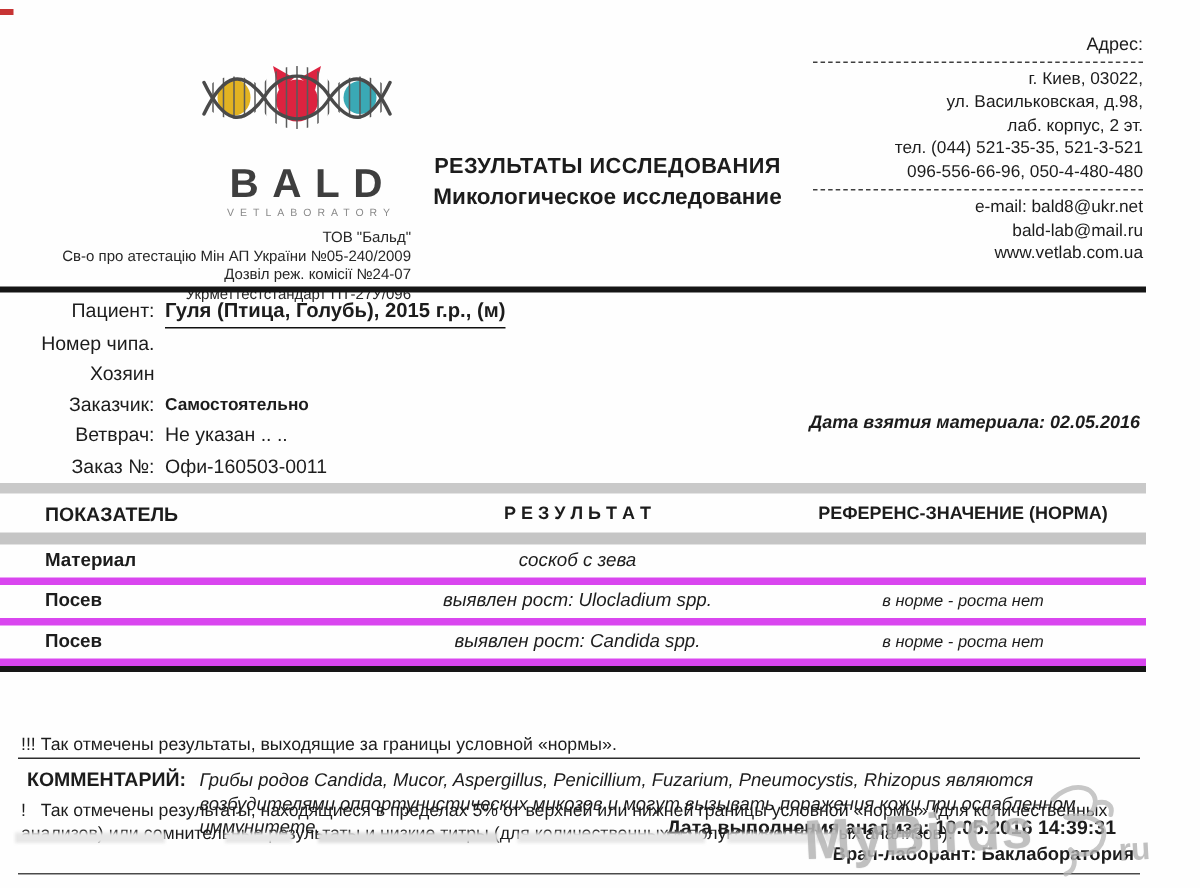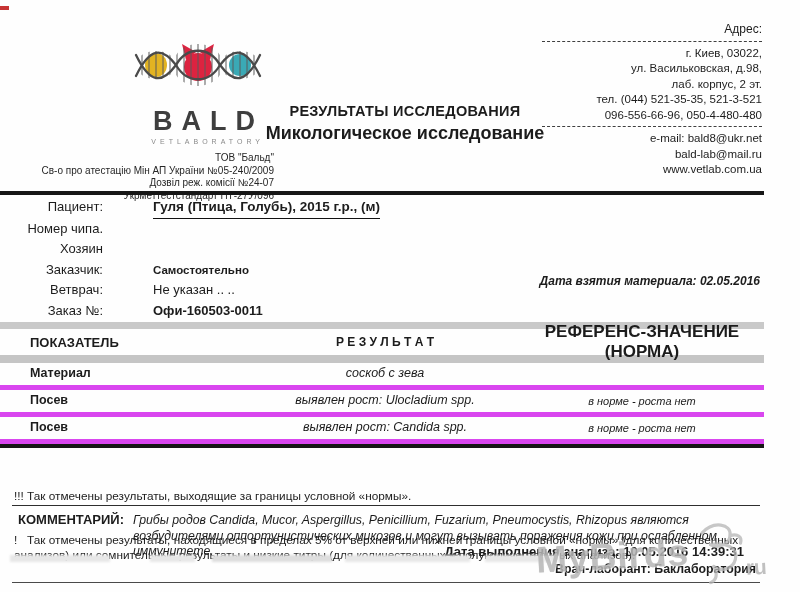--- a/index.html
+++ b/index.html
@@ -10,48 +10,48 @@
   .abs{position:absolute;}
   
   #red-artifact{left:0;top:6px;width:9px;height:4px;background:#c73434;}
   #logo-block{left:0;top:26px;width:238px;text-align:right;margin-left:26px;}
   #brand{font-size:27px;font-weight:bold;letter-spacing:9px;color:#3e3e3e;margin-top:-2px;padding-left:9px;}
   #subbrand{font-size:7px;letter-spacing:4px;color:#8a8a8a;margin-top:1px;padding-left:4px;}
   .company-line{font-size:10px;line-height:12.5px;color:#262626;}
   #company-lines{margin-top:7px;width:258px;margin-left:-10px;}
   #title-block{left:250px;top:103px;width:310px;text-align:center;}
   #report-title{font-size:14.5px;font-weight:bold;letter-spacing:.3px;}
-  #report-subtitle{font-size:18px;font-weight:bold;margin-top:4px;}
+  #report-subtitle{font-size:15px;font-weight:bold;margin-top:4px;}
   #address-block{top:22px;right:38px;width:220px;text-align:right;font-size:11.5px;line-height:15.5px;}
   .dash-sep{border-top:1.6px dashed #3f3f3f;height:0;margin:3px 0 4px;}
   #address-label{font-size:12px;margin-bottom:1px;}
   
   .thick-rule{left:0;width:764px;height:4px;background:#161616;}
   
   #patient-block{left:0;top:197px;width:560px;}
-  .p-row{display:flex;line-height:20.5px;font-size:13px;gap:43px;}
+  .p-row{display:flex;line-height:20.5px;font-size:13px;}
   .p-label{width:103px;text-align:right;flex:none;}
   .p-value{margin-left:7px;}
   .v-bold-underline{font-weight:bold;border-bottom:1.6px solid #111;font-size:13.5px;}
-  .v-bold{font-weight:bold;}
+  .v-bold{font-weight:normal;}
   .v-bold-small{font-weight:bold;font-size:11.5px;}
   #sample-date{top:274px;right:40px;font-size:12px;font-style:italic;font-weight:600;}
   
   #table-block{left:0;top:322px;width:764px;}
   .gray-band{background:#c9c9c9;height:7px;}
   .gray-band2{background:#c5c5c5;height:8px;}
   .t-header{display:flex;align-items:center;height:26px;font-weight:bold;}
   .t-row{display:flex;border-bottom:5px solid #d946ef;padding:3px 0 4px;}
   .t-row:last-of-type{border-bottom:none;}
   .col-ind{width:250px;flex:none;padding-left:30px;box-sizing:border-box;}
   .col-res{width:270px;flex:none;text-align:center;}
   .col-ref{width:244px;flex:none;text-align:center;}
   .t-header .col-ind{font-size:13px;}
   .t-header .col-res{font-size:12px;}
-  .t-header .col-ref{font-size:17px;}
+  .t-header .col-ref{font-size:12px;}
   .t-row .col-ind{font-weight:bold;font-size:12.5px;}
   .t-row .col-res{font-style:italic;font-size:12.5px;line-height:15px;}
   .t-row .col-ref{font-style:italic;font-size:11px;line-height:14px;padding-top:1px;}
   
   #notes-block{left:14px;top:459px;width:744px;font-size:11.8px;line-height:14.8px;white-space:pre-wrap;}
   #thin-rule-1{left:12px;top:505px;width:748px;border-top:1.7px solid #2e2e2e;}
   #comment-label{left:18px;top:512px;font-size:13px;font-weight:bold;}
   #comment-text{left:133px;top:513px;width:604px;font-size:12.3px;font-style:italic;line-height:15.5px;}
   #analysis-date{top:544px;right:56px;font-size:13px;font-weight:bold;}
   #doctor-line{top:562px;right:44px;font-size:12.3px;font-weight:bold;}

